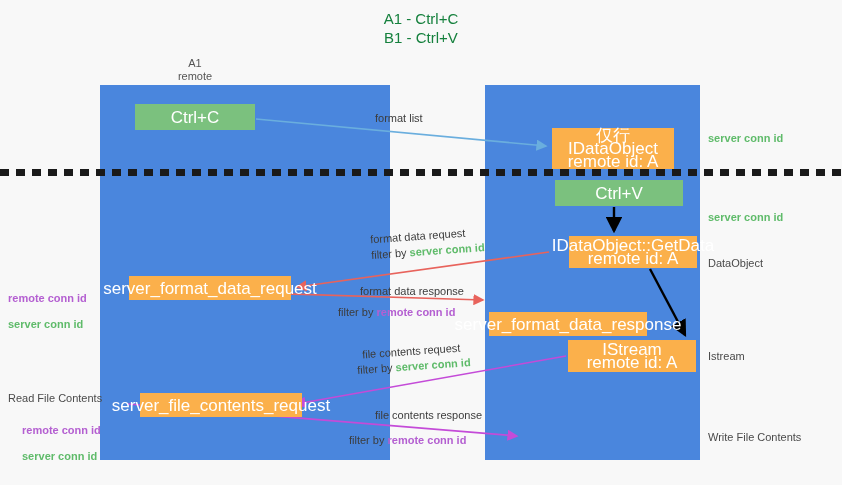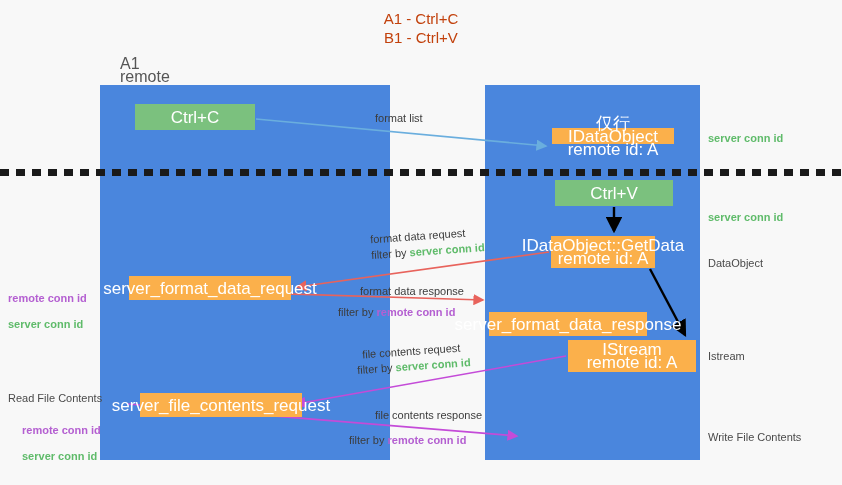--- a/index.html
+++ b/index.html
@@ -18,29 +18,29 @@
     overflow: hidden;
   }
   .abs { position: absolute; }
 
   
   #title {
     left: 0; top: 9px;
     width: 842px;
     text-align: center;
     font-size: 15px;
-    color: #c2410c;
+    color: #15803d;
     line-height: 19px;
     white-space: pre-line;
   }
 
   
   .lane-header {
-    text-align: left;
-    font-size: 16px;
+    text-align: center;
+    font-size: 11px;
     color: #555;
     line-height: 13px;
     white-space: pre-line;
   }
   #hdr-a1 { left: 120px; top: 57px; width: 150px; }
   #hdr-b1 { left: 530px; top: 57px; width: 150px; }
 
   
   .lane {
     background: #4a86dd;
@@ -66,23 +66,23 @@
     color: #ffffff;
     font-size: 17px;
     line-height: 13px;
     text-align: center;
     white-space: pre-line;
   }
   .box.green { background: #7bc17e; }
   .box.orange { background: #fbb04b; }
 
   #box-ctrlc { left: 135px; top: 104px; width: 120px; height: 26px; }
-  #box-ctrlv { left: 555px; top: 180px; width: 118px; height: 26px; }
-  #box-idataobject { left: 552px; top: 128px; width: 122px; height: 16px; }
-  #box-getdata { left: 551px; top: 236px; width: 104px; height: 32px; }
+  #box-ctrlv { left: 555px; top: 180px; width: 128px; height: 26px; }
+  #box-idataobject { left: 552px; top: 128px; width: 122px; height: 41px; }
+  #box-getdata { left: 569px; top: 236px; width: 128px; height: 32px; }
   #box-istream { left: 568px; top: 340px; width: 128px; height: 32px; }
   #box-fmt-req { left: 129px; top: 276px; width: 162px; height: 24px; }
   #box-fmt-resp { left: 489px; top: 288px; width: 158px; height: 24px; margin-top: 24px; }
   #box-file-req { left: 128px; top: 393px; width: 162px; height: 24px; margin-left: 12px; }
   #box-file-resp { left: 523px; top: 424px; width: 162px; height: 24px; }
 
   
   .side-label {
     font-size: 11px;
     line-height: 13px;

